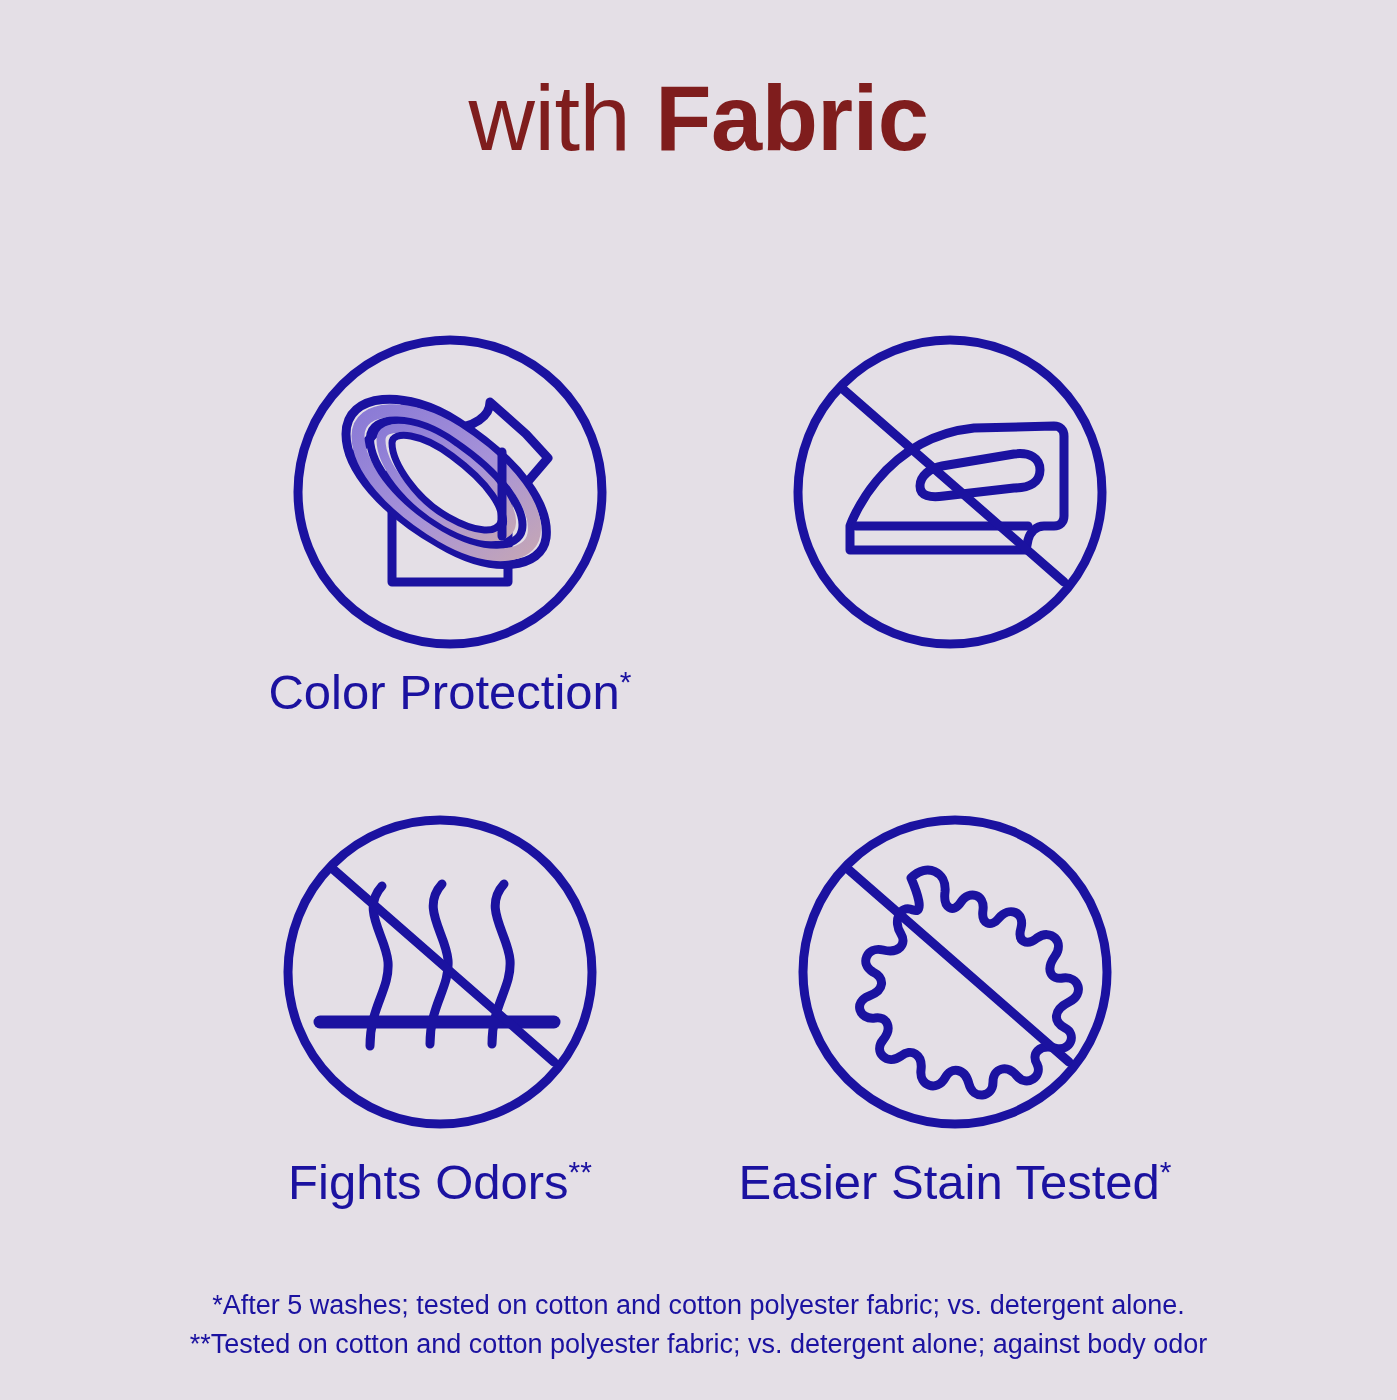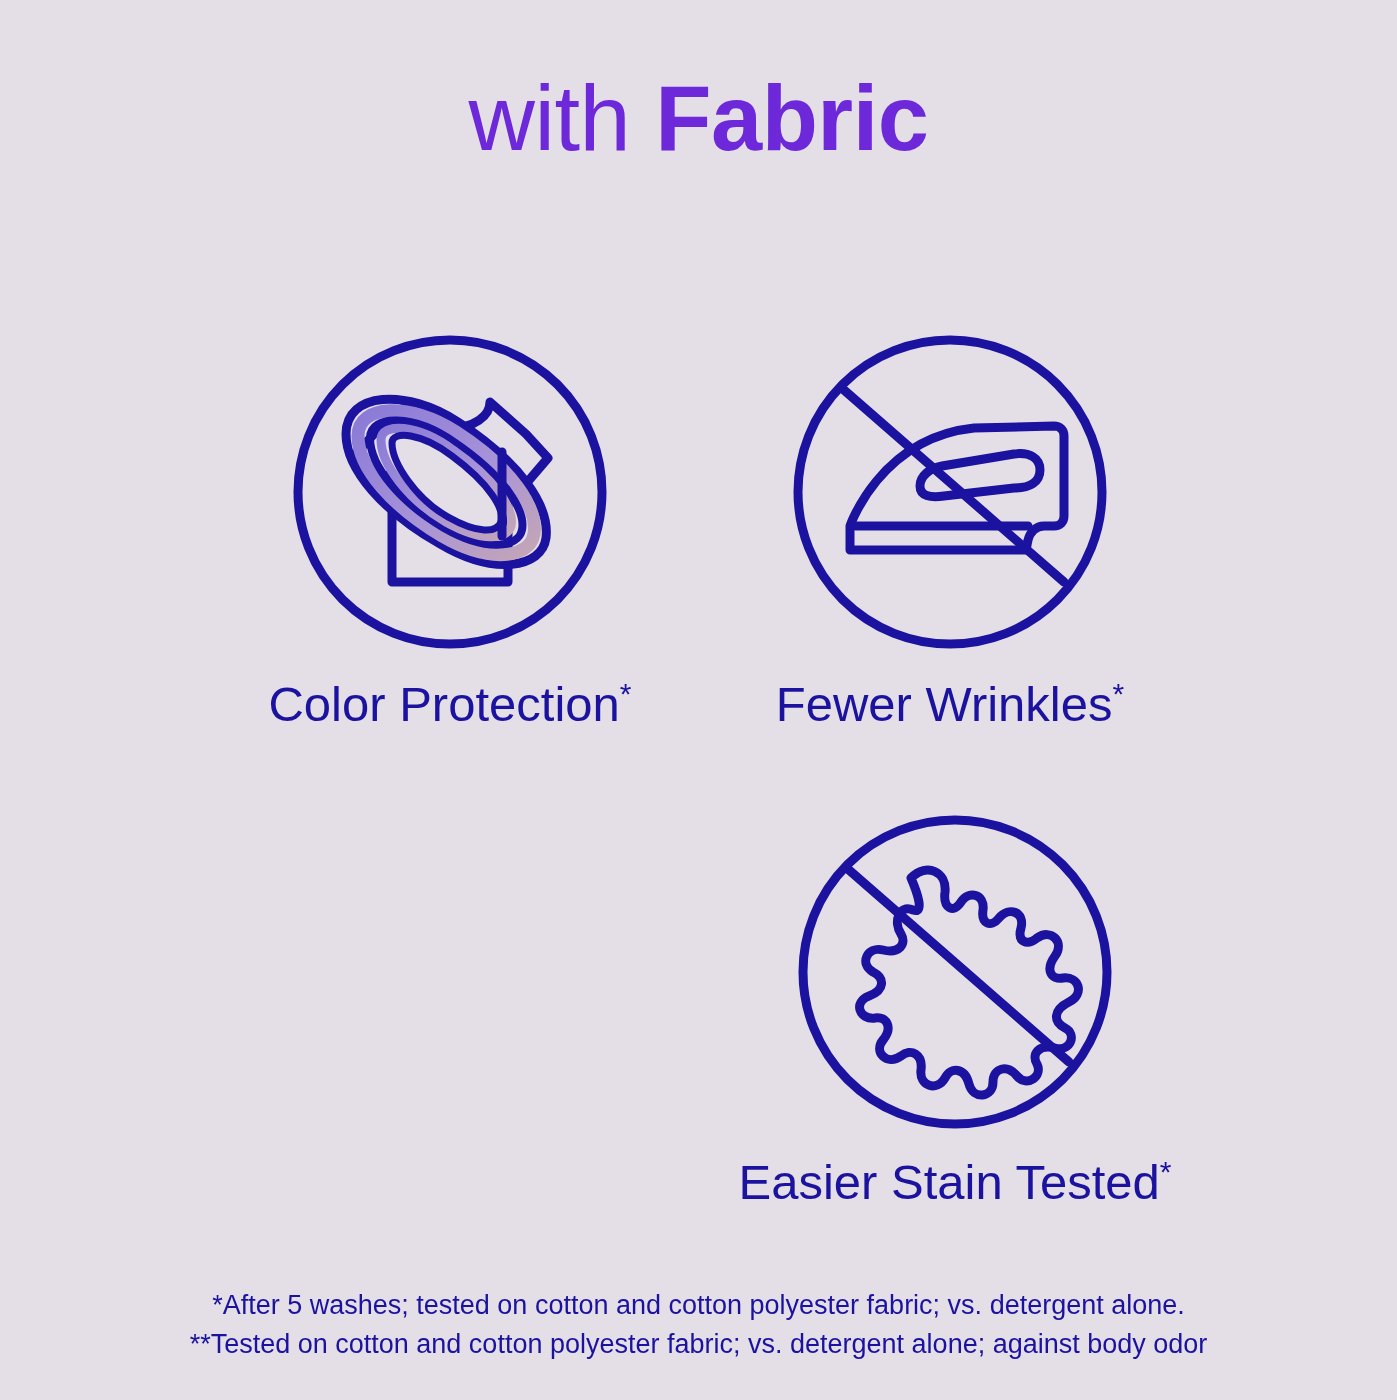--- a/index.html
+++ b/index.html
@@ -21,21 +21,21 @@
     background: #e4dfe6;
   }
 
   
   .heading {
     position: absolute;
     left: 0;
     top: 62px;
     width: 1397px;
     text-align: center;
-    color: #6d28d9;
+    color: #7f1d1d;
     font-size: 92px;
     line-height: 113px;
     letter-spacing: -0.5px;
     font-weight: 400;
     padding: 0 90px;
     box-sizing: border-box;
   }
   .heading .bold {
     font-weight: 700;
   }
@@ -70,21 +70,21 @@
     display: block;
     width: 324px;
     height: 324px;
   }
 
   .caption {
     color: #1b12a0;
     font-size: 49px;
     line-height: 56px;
     font-weight: 400;
-    margin-top: 22px;
+    margin-top: 10px;
     white-space: nowrap;
   }
   .caption .star {
     font-size: 30px;
     vertical-align: super;
     line-height: 0;
   }
 
   
   .row.second .cell.col0 { left: 190px; }
@@ -168,26 +168,48 @@
               <path d="M68 196 L240 196" fill="none" stroke="#1b12a0" stroke-width="9" stroke-linecap="round"></path>
 
               <path d="M132 156 C132 146 142 138 154 136 L226 124 C242 122 252 128 252 140
                        C252 152 242 158 226 158 L156 166 C142 168 132 166 132 156 Z" fill="none" stroke="#1b12a0" stroke-width="9" stroke-linejoin="round"></path>
 
               <path d="M56 60 L276 252" fill="none" stroke="#1b12a0" stroke-width="9" stroke-linecap="round"></path>
             </g>
             <circle cx="162" cy="162" r="152" fill="none" stroke="#1b12a0" stroke-width="9"></circle>
           </svg>
         </div>
-        <div class="caption"><span>Fewer Wrinkles</span><span class="star">*</span></div>
       </div>
     </div>
 
     <div class="row second">
 
+      <div class="cell col0">
+        <div class="icon-wrap">
+          <svg viewBox="0 0 324 324" xmlns="http://www.w3.org/2000/svg">
+            <defs>
+              <clipPath id="circClip3">
+                <circle cx="162" cy="162" r="152"></circle>
+              </clipPath>
+            </defs>
+            <g clip-path="url(#circClip3)">
+
+              <path d="M104 76 C82 100 108 126 110 152 C112 180 92 196 92 236" fill="none" stroke="#1b12a0" stroke-width="9" stroke-linecap="round"></path>
+              <path d="M164 74 C142 98 168 124 170 150 C172 178 152 194 152 234" fill="none" stroke="#1b12a0" stroke-width="9" stroke-linecap="round"></path>
+              <path d="M226 74 C204 98 230 124 232 150 C234 178 214 194 214 234" fill="none" stroke="#1b12a0" stroke-width="9" stroke-linecap="round"></path>
+
+              <path d="M42 212 L276 212" fill="none" stroke="#1b12a0" stroke-width="13" stroke-linecap="round"></path>
+
+              <path d="M56 60 L276 252" fill="none" stroke="#1b12a0" stroke-width="9" stroke-linecap="round"></path>
+            </g>
+            <circle cx="162" cy="162" r="152" fill="none" stroke="#1b12a0" stroke-width="9"></circle>
+          </svg>
+        </div>
+        <div class="caption"><span>Fights Odors</span><span class="star">**</span></div>
+      </div>
 
       <div class="cell col1">
         <div class="icon-wrap">
           <svg viewBox="0 0 324 324" xmlns="http://www.w3.org/2000/svg">
             <defs>
               <clipPath id="circClip4">
                 <circle cx="162" cy="162" r="152"></circle>
               </clipPath>
             </defs>
             <g clip-path="url(#circClip4)">

